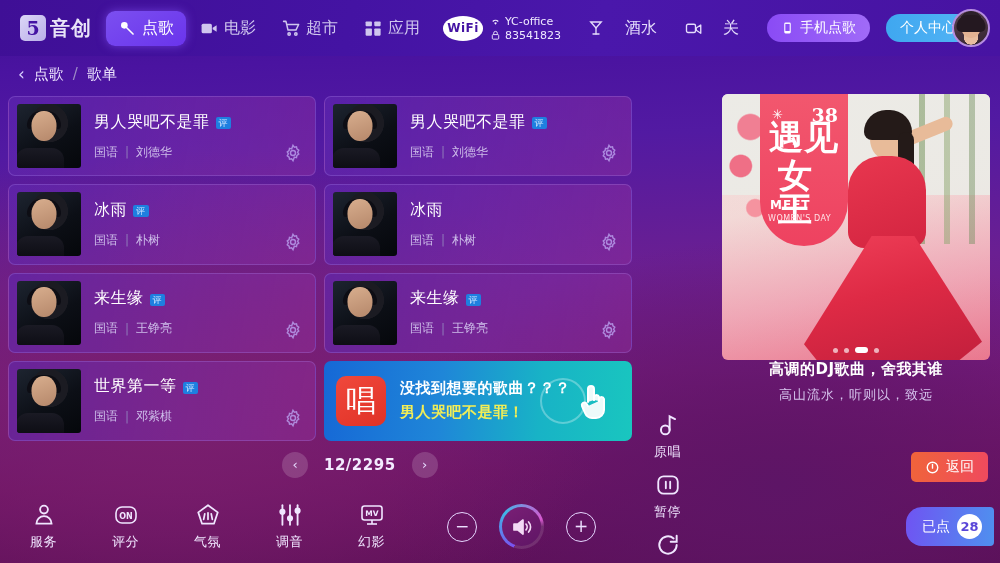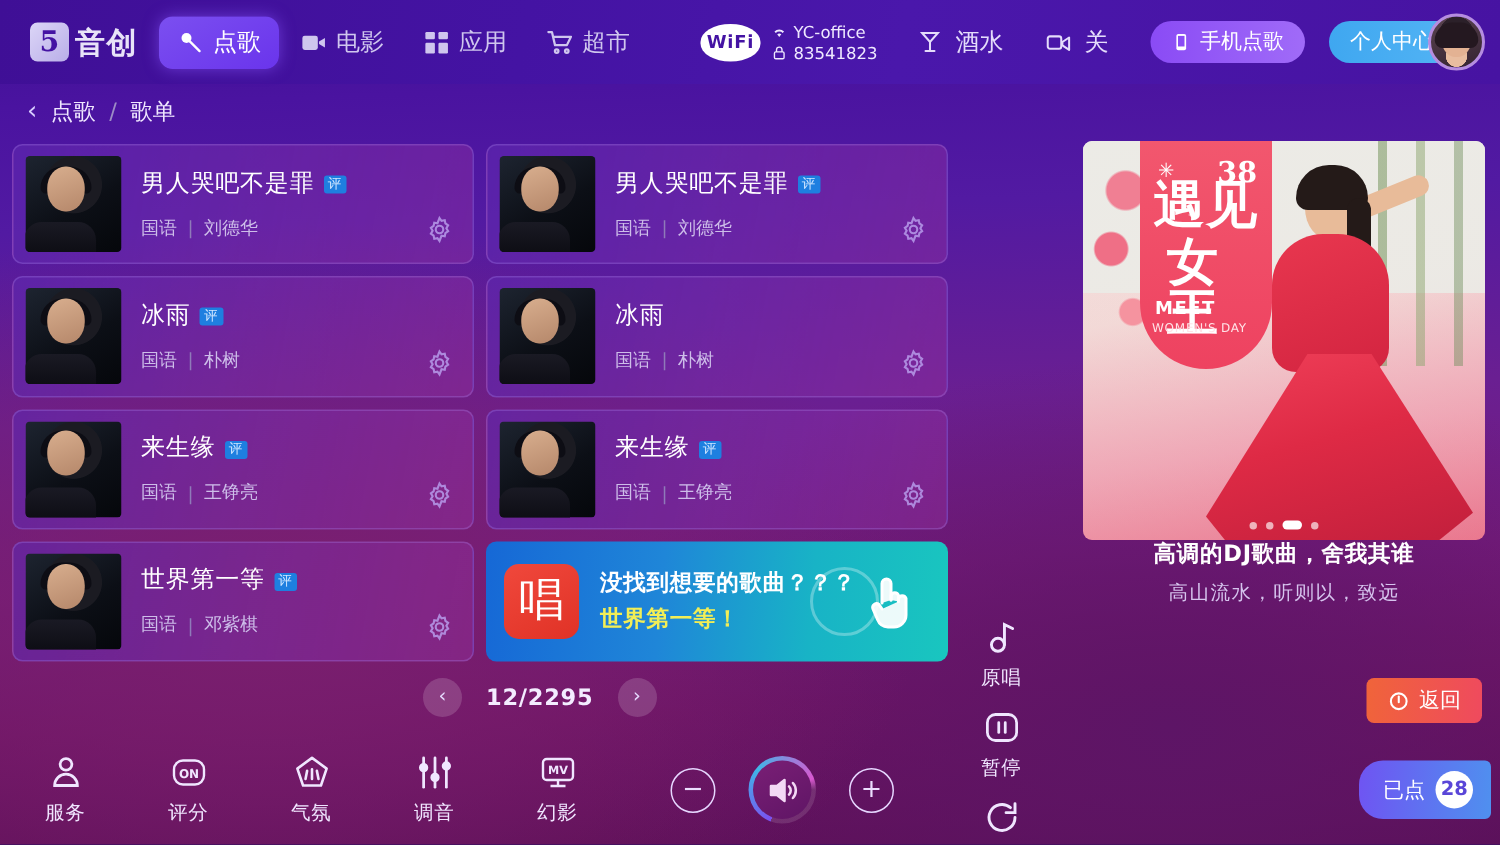--- a/index.html
+++ b/index.html
@@ -54,21 +54,21 @@
     width:40px;height:25px;border-radius:50%/48%;
     background:#ffffff; color:#4413a3;
     font-size:12px; font-weight:bold; line-height:25px; text-align:center;
     letter-spacing:.5px;
     font-family:"DejaVu Sans","Liberation Sans",sans-serif;
   }
   .wifi-lines{ display:flex; flex-direction:column; gap:1px; font-size:11px; color:#efe9ff;}
   .wifi-line{ display:flex; align-items:center; gap:4px; white-space:nowrap;}
   .wifi-line svg{ width:11px;height:11px; display:block;}
   .hdr-item{
-    display:flex; align-items:center; gap:8px; font-size:16px;
+    display:flex; align-items:center; gap:20px; font-size:16px;
     color:#e4dcfb; margin-right:28px; cursor:pointer;
   }
   .hdr-item svg{ width:18px;height:18px; display:block;}
   .pill-phone{
     display:flex;align-items:center;gap:6px;
     background:linear-gradient(90deg,#8a4bf5,#a06bf8);
     border-radius:14px; padding:5px 14px; font-size:14px; color:#fff;
     margin-right:16px; cursor:pointer;
   }
   .pill-phone svg{width:13px;height:16px;display:block;}
@@ -363,39 +363,39 @@
           <svg viewBox="0 0 24 24" fill="none" stroke="#cfc6ee" stroke-width="1.8">
             <rect x="2" y="6" width="13" height="12" rx="2" fill="#cfc6ee" stroke="none"></rect>
             <path d="M16 11l5-3v8l-5-3z" fill="#cfc6ee" stroke="none"></path>
           </svg>
         </span>
         <span>电影</span>
       </div>
 
       <div class="nav-item">
         <span class="nav-ico">
+          <svg viewBox="0 0 24 24" fill="none" stroke="#cfc6ee" stroke-width="1.9" stroke-linecap="round" stroke-linejoin="round">
+            <path d="M2 3h3l2.6 11h10L21 7H6"></path>
+            <circle cx="9" cy="19" r="1.5"></circle>
+              <circle cx="17.5" cy="19" r="1.5"></circle>
+          </svg>
+        </span>
+        <span>超市</span>
+      </div>
+
+      <div class="nav-item">
+        <span class="nav-ico">
           <svg viewBox="0 0 24 24">
             <rect x="2" y="3" width="8" height="6" rx="1" fill="#cfc6ee"></rect>
             <rect x="13" y="3" width="8" height="6" rx="1" fill="#cfc6ee"></rect>
             <rect x="2" y="12" width="8" height="9" rx="1" fill="#cfc6ee"></rect>
             <rect x="13" y="12" width="8" height="9" rx="1" fill="#cfc6ee"></rect>
           </svg>
         </span>
         <span>应用</span>
-      </div>
-
-      <div class="nav-item">
-        <span class="nav-ico">
-          <svg viewBox="0 0 24 24" fill="none" stroke="#cfc6ee" stroke-width="1.9" stroke-linecap="round" stroke-linejoin="round">
-            <path d="M2 3h3l2.6 11h10L21 7H6"></path>
-            <circle cx="9" cy="19" r="1.5"></circle>
-              <circle cx="17.5" cy="19" r="1.5"></circle>
-          </svg>
-        </span>
-        <span>超市</span>
       </div>
     </div>
 
     <div class="spacer"></div>
 
     <div class="wifi-cluster">
       <div class="wifi-badge">WiFi</div>
       <div class="wifi-lines">
         <div class="wifi-line">
           <svg viewBox="0 0 24 24" fill="#efe9ff">
@@ -628,21 +628,21 @@
             <circle cx="12" cy="12" r="3"></circle>
             <path d="M12 2.8l1.6 2.2 2.6-.5.5 2.6 2.2 1.6-1.4 2.3 1.4 2.3-2.2 1.6-.5 2.6-2.6-.5L12 21.2l-1.6-2.2-2.6.5-.5-2.6-2.2-1.6L6.5 13 5.1 10.7l2.2-1.6.5-2.6 2.6.5z"></path>
           </svg>
       </span>
     </div>
 
     <div class="promo">
       <div class="sing">唱</div>
       <div class="ptxt">
         <div class="p1">没找到想要的歌曲？？？</div>
-        <div class="p2">世界第一等！</div>
+        <div class="p2">男人哭吧不是罪！</div>
       </div>
       <div class="ring"></div>
       <span class="hand">
         <svg viewBox="0 0 40 42" fill="none" stroke="#fff" stroke-width="2" stroke-linecap="round" stroke-linejoin="round">
           <path d="M14 22V9a3 3 0 0 1 6 0v11" fill="rgba(255,255,255,.92)"></path>
           <path d="M20 20v-3a2.6 2.6 0 0 1 5 0v4" fill="rgba(255,255,255,.92)"></path>
           <path d="M25 21v-2a2.6 2.6 0 0 1 5 0v11a8 8 0 0 1-8 8h-4a8 8 0 0 1-7-5l-3-7a2.6 2.6 0 0 1 4-3l2 3" fill="rgba(255,255,255,.92)"></path>
         </svg>
       </span>
     </div>

